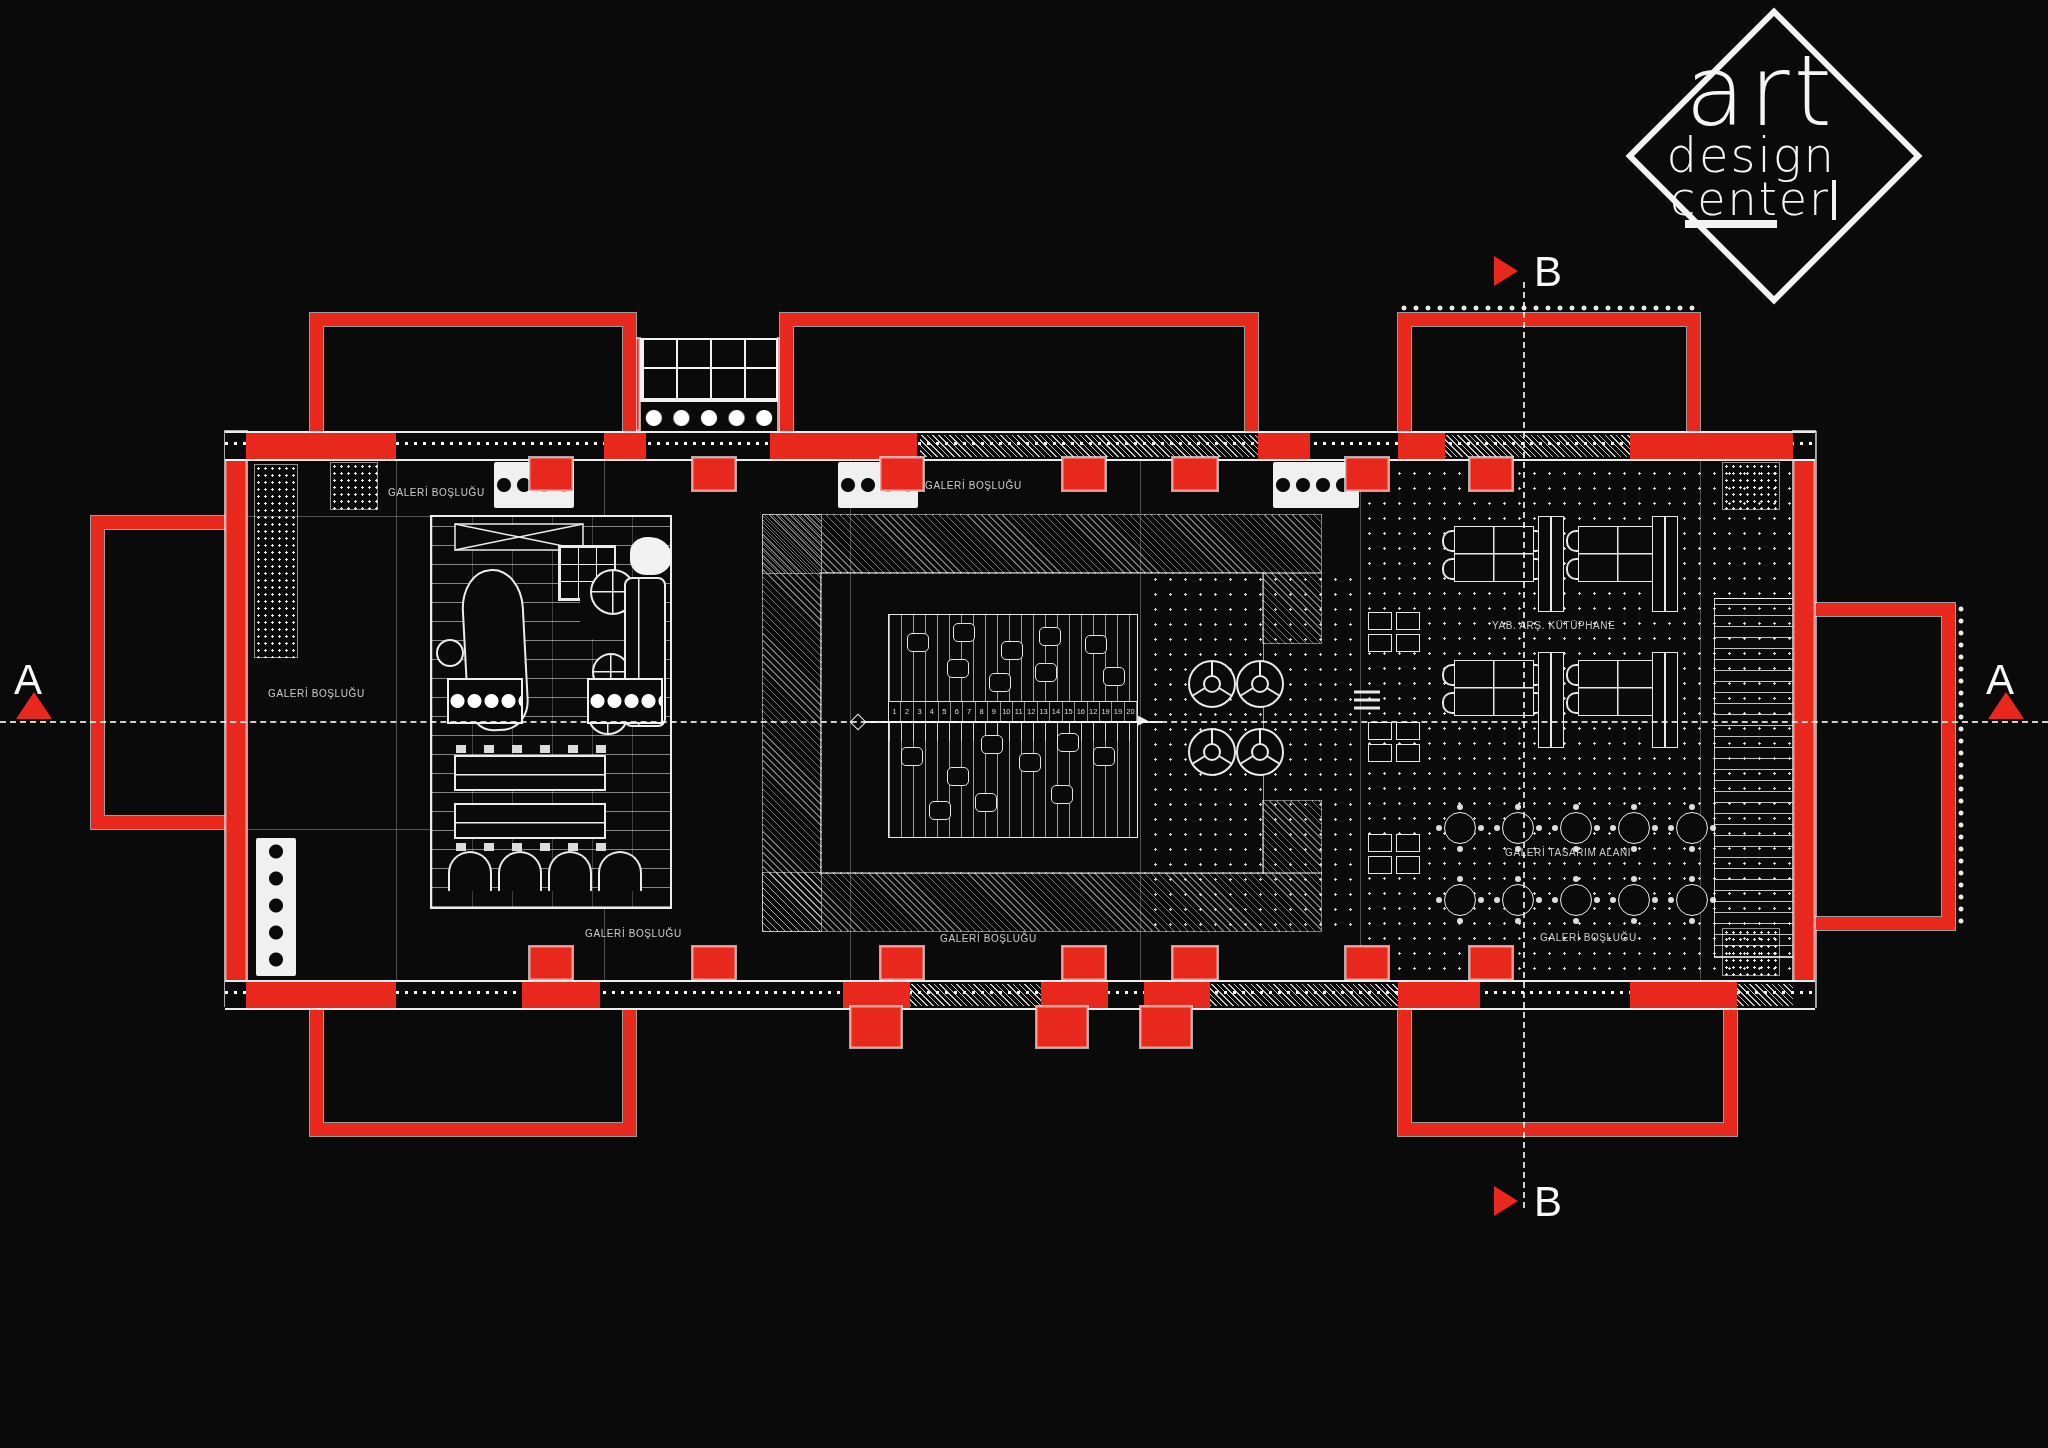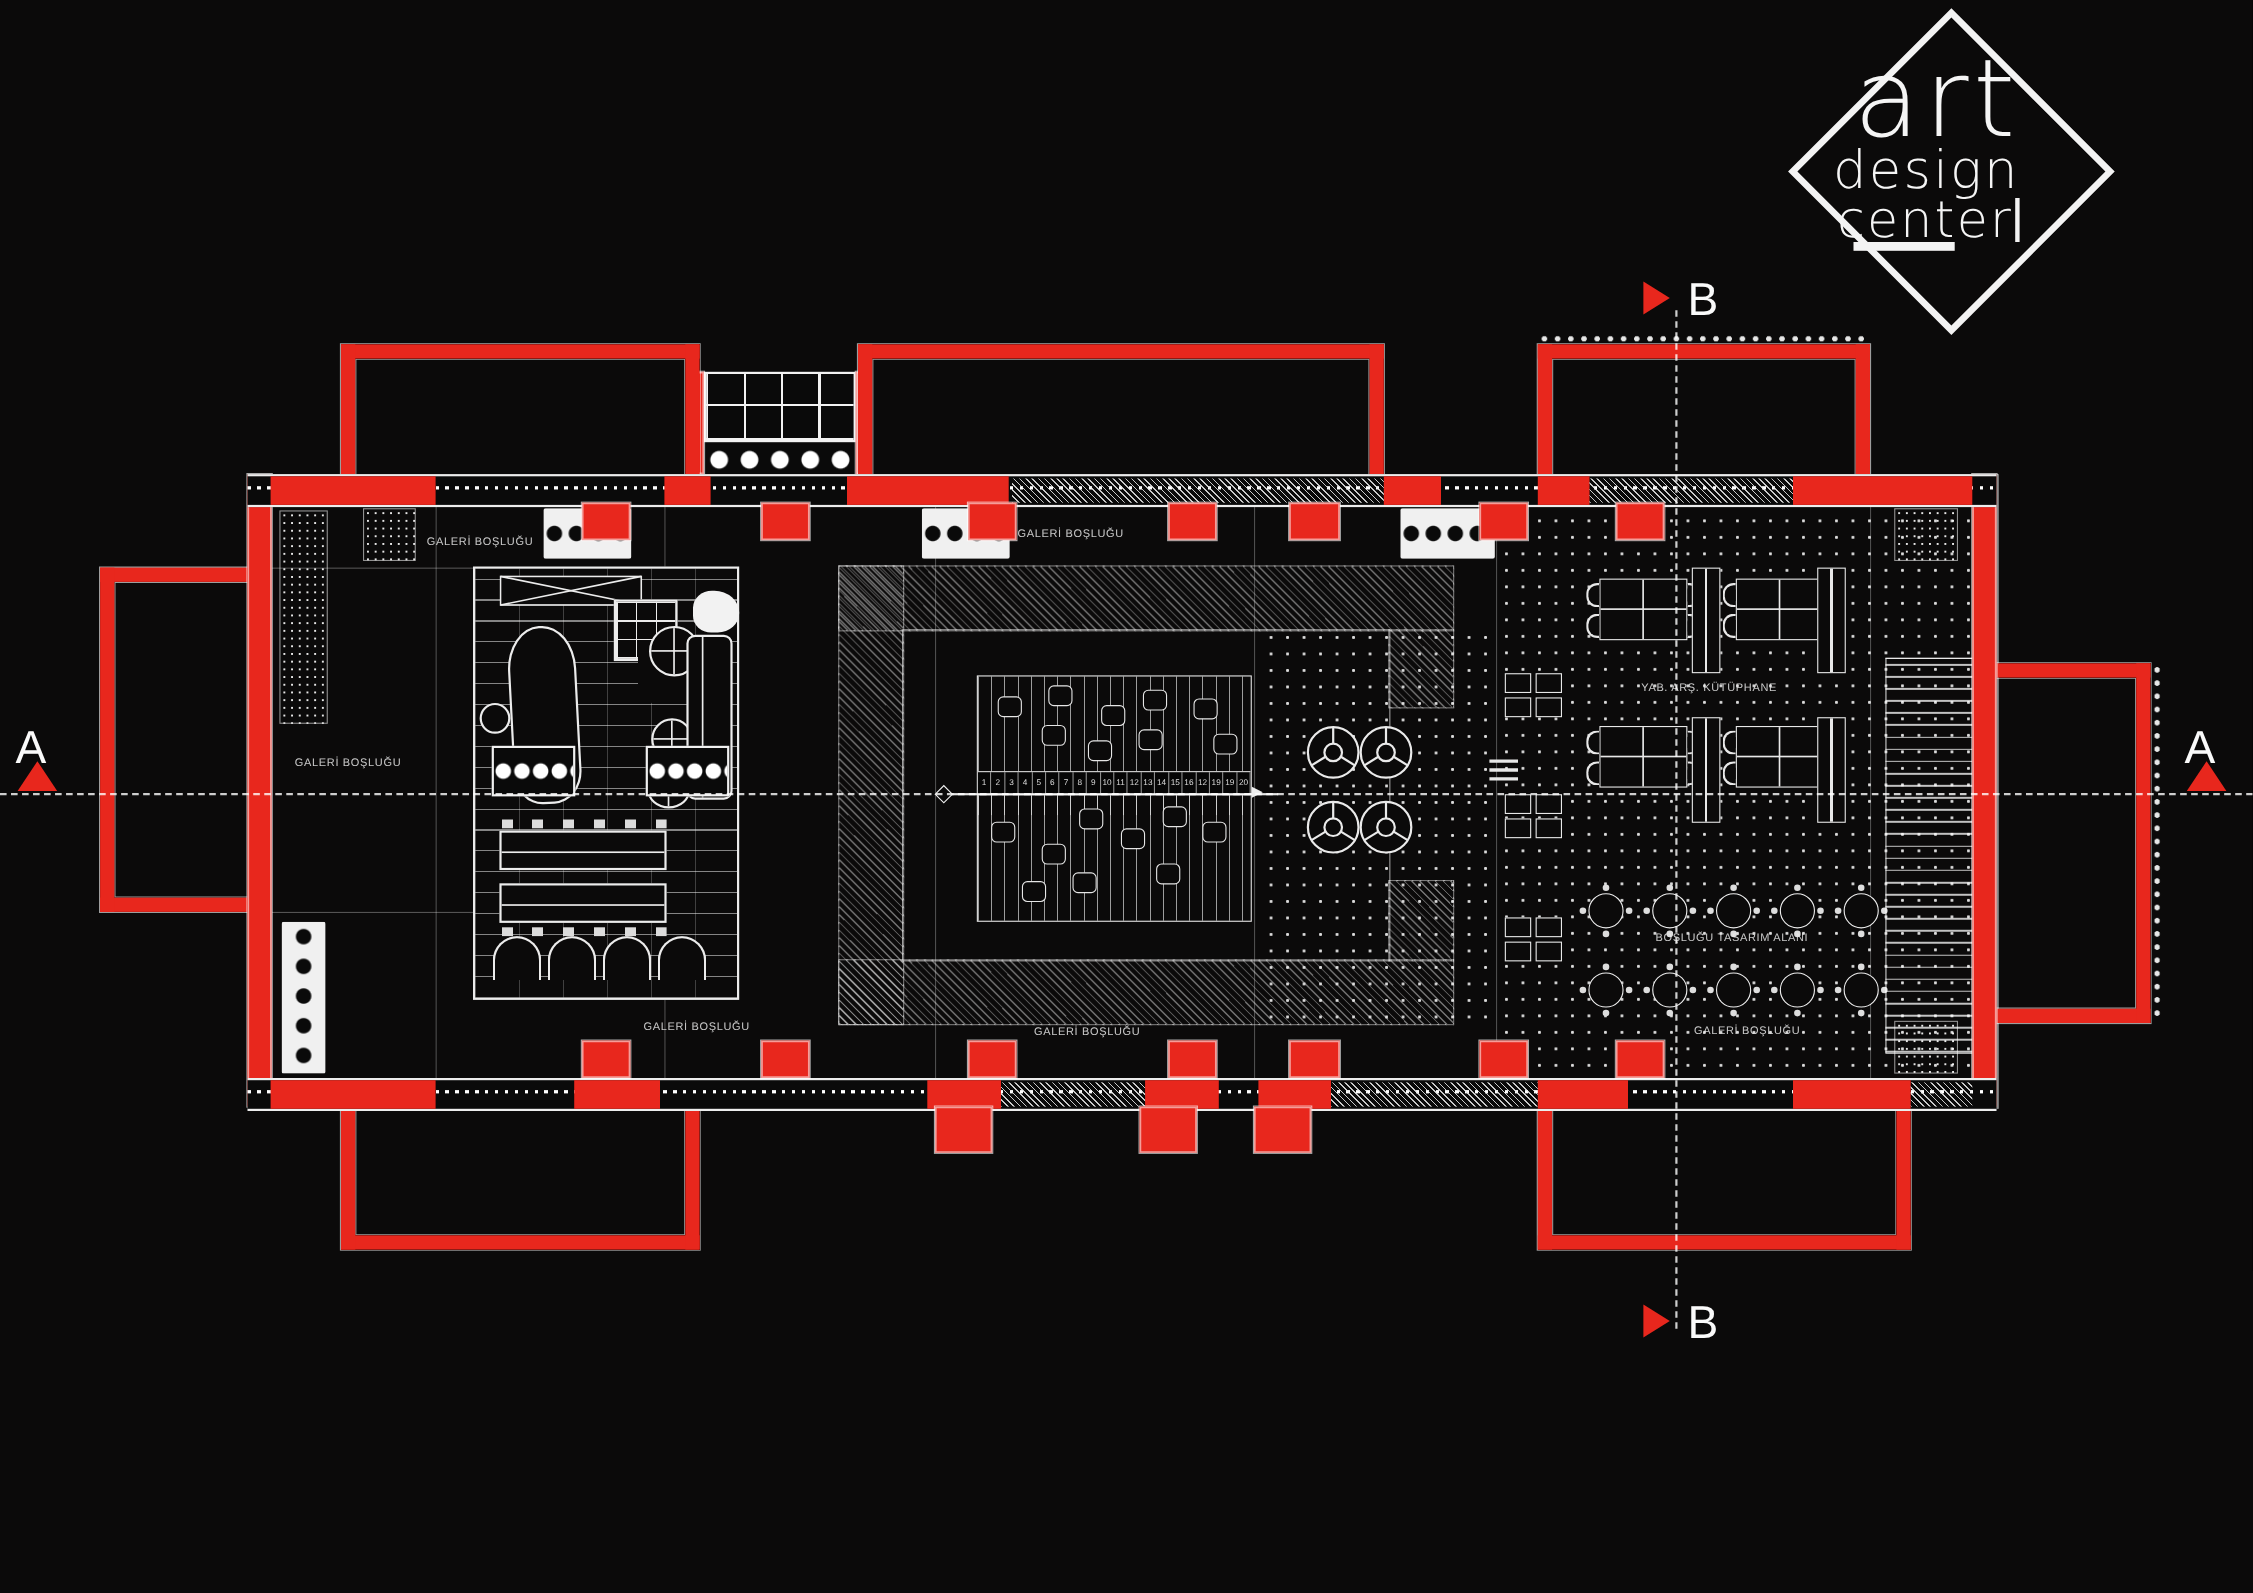--- a/index.html
+++ b/index.html
@@ -372,21 +372,21 @@
   <div class="rw" style="left:1036px;top:1006px;width:52px;height:42px;"></div>
   <div class="rw" style="left:1140px;top:1006px;width:52px;height:42px;"></div>
 
   <div class="plabel" style="left:388px;top:487px;">GALERİ BOŞLUĞU</div>
   <div class="plabel" style="left:925px;top:480px;">GALERİ BOŞLUĞU</div>
   <div class="plabel" style="left:268px;top:688px;">GALERİ BOŞLUĞU</div>
   <div class="plabel" style="left:585px;top:928px;">GALERİ BOŞLUĞU</div>
   <div class="plabel" style="left:940px;top:933px;">GALERİ BOŞLUĞU</div>
   <div class="plabel" style="left:1540px;top:932px;">GALERİ BOŞLUĞU</div>
   <div class="plabel" style="left:1492px;top:620px;">YAB. ARŞ. KÜTÜPHANE</div>
-  <div class="plabel" style="left:1505px;top:847px;">BOŞLUĞU TASARIM ALANI</div>
+  <div class="plabel" style="left:1505px;top:847px;">GALERİ TASARIM ALANI</div>
 
   <div class="dash-h" style="left:0;top:721px;width:2048px;"></div>
   <div class="dash-v" style="left:1523px;top:282px;height:926px;"></div>
   <div class="marker-letter" style="left:14px;top:656px;">A</div>
   <div class="tri-up" style="left:16px;top:692px;"></div>
   <div class="marker-letter" style="left:1986px;top:656px;">A</div>
   <div class="tri-up" style="left:1988px;top:692px;"></div>
   <div class="tri-right" style="left:1494px;top:256px;"></div>
   <div class="marker-letter" style="left:1534px;top:248px;">B</div>
   <div class="tri-right" style="left:1494px;top:1186px;"></div>

